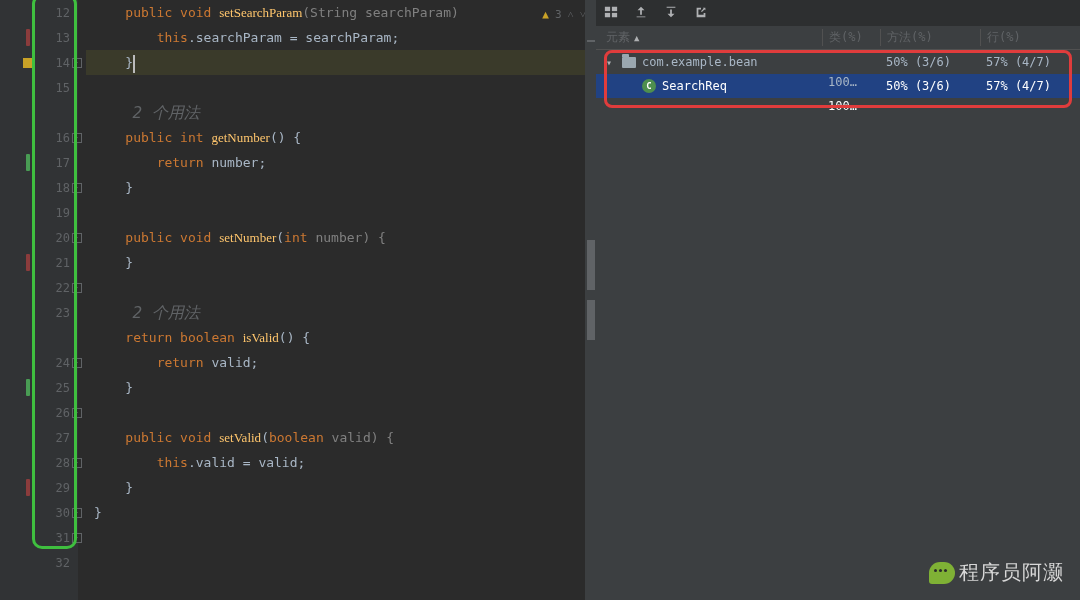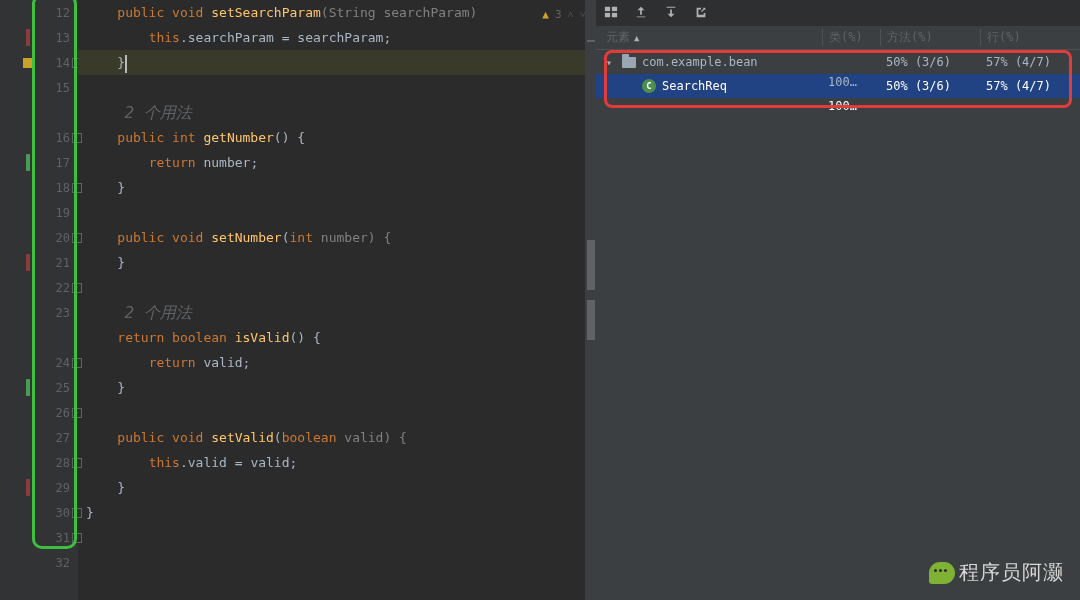--- a/index.html
+++ b/index.html
@@ -16,32 +16,32 @@
     --cursor-line:#323232;
     --green-marker:#499c54;
     --red-marker:#8b3c3c;
     --yellow-marker:#c9a227;
     --selection-blue:#214283;
   }
   *{box-sizing:border-box;margin:0;padding:0;font-family:"Menlo","Consolas",monospace;}
   body{background:#2b2b2b;color:var(--fg);width:1080px;height:600px;overflow:hidden;position:relative;}
   .workspace{display:flex;height:100%;}
   
-  .editor{flex:0 0 596px;display:flex;position:relative;background:var(--bg-editor);}
+  .editor{flex:0 0 596px;display:flex;position:relative;background:var(--bg-editor);gap:8px;}
   .gutter{flex:0 0 78px;background:var(--bg-gutter);position:relative;}
   .gutter-row{height:25px;display:flex;align-items:center;justify-content:flex-end;padding-right:8px;color:var(--fg-dim);font-size:12px;position:relative;}
   .change-marker{position:absolute;left:26px;top:4px;width:4px;height:17px;border-radius:1px;}
   .marker-green{background:var(--green-marker);}
   .marker-red{background:var(--red-marker);}
   .marker-yellow{background:var(--yellow-marker);width:10px;height:10px;top:8px;left:23px;border-radius:0;}
   .fold{position:absolute;right:-4px;top:8px;width:10px;height:10px;border:1px solid var(--fg-dim);background:var(--bg-editor);font-size:8px;line-height:8px;text-align:center;color:var(--fg-dim);display:flex;align-items:center;justify-content:center;}
   .code{flex:1;padding-top:0;font-size:13px;line-height:25px;position:relative;}
   .line{height:25px;padding-left:8px;white-space:pre;}
   .kw{color:var(--kw);}
-  .fn{color:var(--name);}
+  .fn{color:var(--name);font-family:Liberation Serif, serif;}
   .dim{color:var(--fg-grey);margin-top:20px;}
   .usage{color:var(--fg-dim);font-size:16px;font-style:italic;}
   .cursor-line{background:#3a3a2a;}
   .caret{display:inline-block;width:2px;height:18px;background:#bbb;vertical-align:middle;}
   .green-box{position:absolute;left:32px;top:-6px;width:45px;height:555px;border:3px solid #3fbf3f;border-radius:10px;pointer-events:none;}
   
   .inspect{position:absolute;right:10px;top:2px;display:flex;align-items:center;gap:6px;color:var(--fg-dim);font-size:11px;}
   .tri-warn{color:#c9a227;}
   
   .stripe{position:absolute;right:-1px;top:0;bottom:0;width:12px;background:#3c3f41;}

